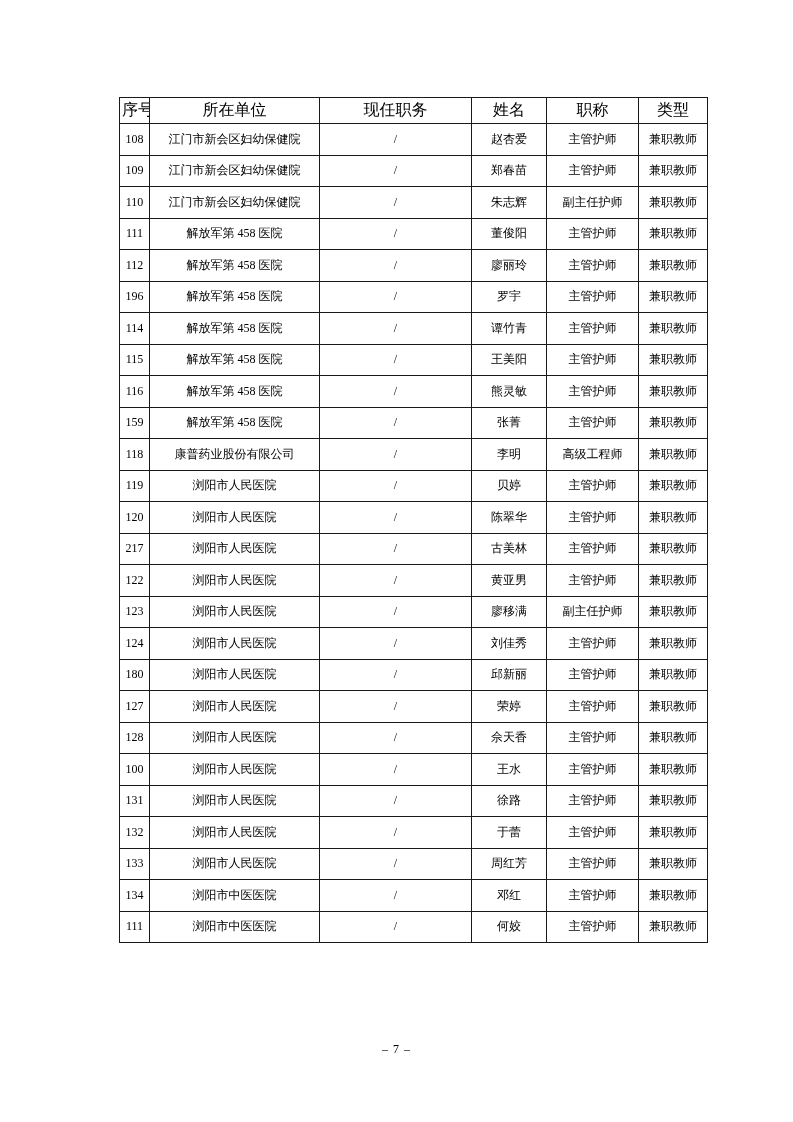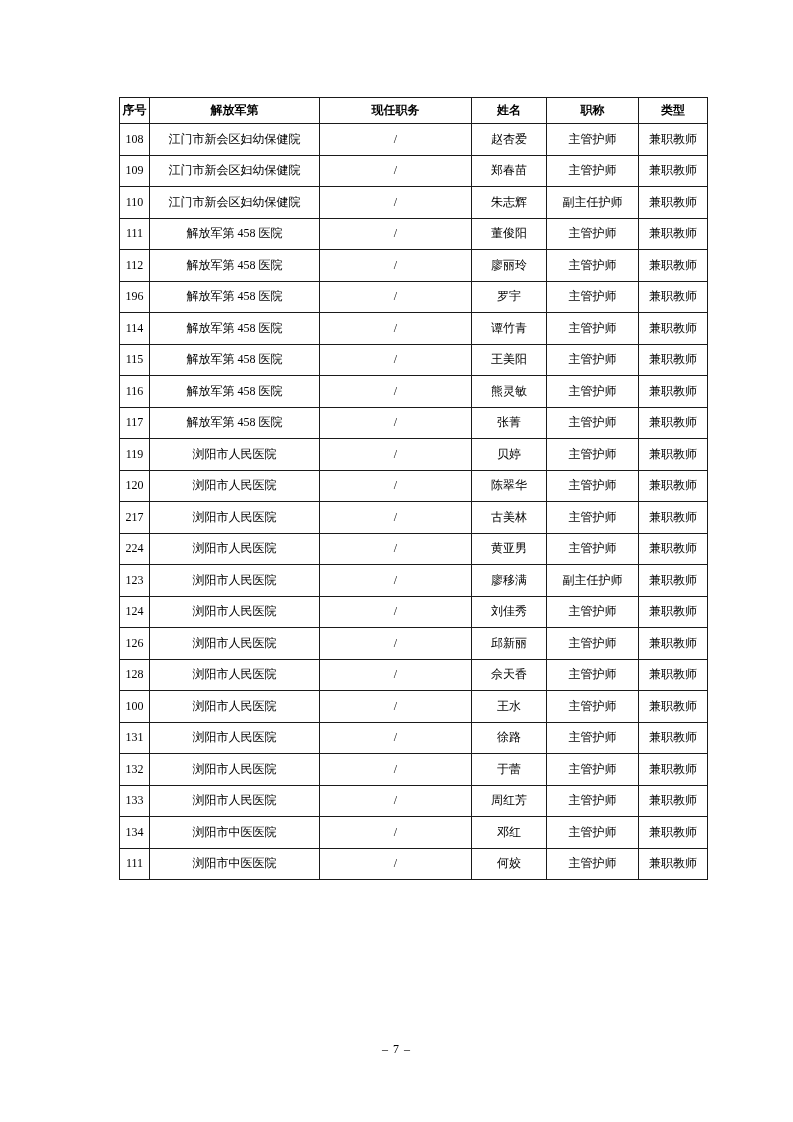--- a/index.html
+++ b/index.html
@@ -33,23 +33,23 @@
   table.roster th,
   table.roster td {
     border: 1px solid #1a1a1a;
     text-align: center;
     vertical-align: middle;
     padding: 0 2px;
     overflow: hidden;
     white-space: nowrap;
   }
   table.roster thead th {
-    font-weight: bold;
+    font-weight: normal;
     height: 25px;
-    font-size: 12px;
+    font-size: 16px;
   }
   table.roster tbody td {
     height: 30.5px;
     font-weight: normal;
   }
   .footer-pagenum {
     position: absolute;
     top: 1042px;
     left: 0;
     width: 793px;
@@ -69,21 +69,21 @@
       <col style="width:30px">
       <col style="width:170px">
       <col style="width:152px">
       <col style="width:75px">
       <col style="width:92px">
       <col style="width:69px">
     </colgroup>
     <thead>
       <tr>
         <th>序号</th>
-        <th>解放军第</th>
+        <th>所在单位</th>
         <th>现任职务</th>
         <th>姓名</th>
         <th>职称</th>
         <th>类型</th>
       </tr>
     </thead>
     <tbody>
         <tr>
           <td>108</td>
           <td>江门市新会区妇幼保健院</td>
@@ -150,28 +150,36 @@
         </tr>
         <tr>
           <td>116</td>
           <td>解放军第 458 医院</td>
           <td>/</td>
           <td>熊灵敏</td>
           <td>主管护师</td>
           <td>兼职教师</td>
         </tr>
         <tr>
-          <td>117</td>
+          <td>159</td>
           <td>解放军第 458 医院</td>
           <td>/</td>
           <td>张菁</td>
           <td>主管护师</td>
           <td>兼职教师</td>
         </tr>
         <tr>
+          <td>118</td>
+          <td>康普药业股份有限公司</td>
+          <td>/</td>
+          <td>李明</td>
+          <td>高级工程师</td>
+          <td>兼职教师</td>
+        </tr>
+        <tr>
           <td>119</td>
           <td>浏阳市人民医院</td>
           <td>/</td>
           <td>贝婷</td>
           <td>主管护师</td>
           <td>兼职教师</td>
         </tr>
         <tr>
           <td>120</td>
           <td>浏阳市人民医院</td>
@@ -182,21 +190,21 @@
         </tr>
         <tr>
           <td>217</td>
           <td>浏阳市人民医院</td>
           <td>/</td>
           <td>古美林</td>
           <td>主管护师</td>
           <td>兼职教师</td>
         </tr>
         <tr>
-          <td>224</td>
+          <td>122</td>
           <td>浏阳市人民医院</td>
           <td>/</td>
           <td>黄亚男</td>
           <td>主管护师</td>
           <td>兼职教师</td>
         </tr>
         <tr>
           <td>123</td>
           <td>浏阳市人民医院</td>
           <td>/</td>
@@ -206,24 +214,32 @@
         </tr>
         <tr>
           <td>124</td>
           <td>浏阳市人民医院</td>
           <td>/</td>
           <td>刘佳秀</td>
           <td>主管护师</td>
           <td>兼职教师</td>
         </tr>
         <tr>
-          <td>126</td>
+          <td>180</td>
           <td>浏阳市人民医院</td>
           <td>/</td>
           <td>邱新丽</td>
+          <td>主管护师</td>
+          <td>兼职教师</td>
+        </tr>
+        <tr>
+          <td>127</td>
+          <td>浏阳市人民医院</td>
+          <td>/</td>
+          <td>荣婷</td>
           <td>主管护师</td>
           <td>兼职教师</td>
         </tr>
         <tr>
           <td>128</td>
           <td>浏阳市人民医院</td>
           <td>/</td>
           <td>佘天香</td>
           <td>主管护师</td>
           <td>兼职教师</td>

